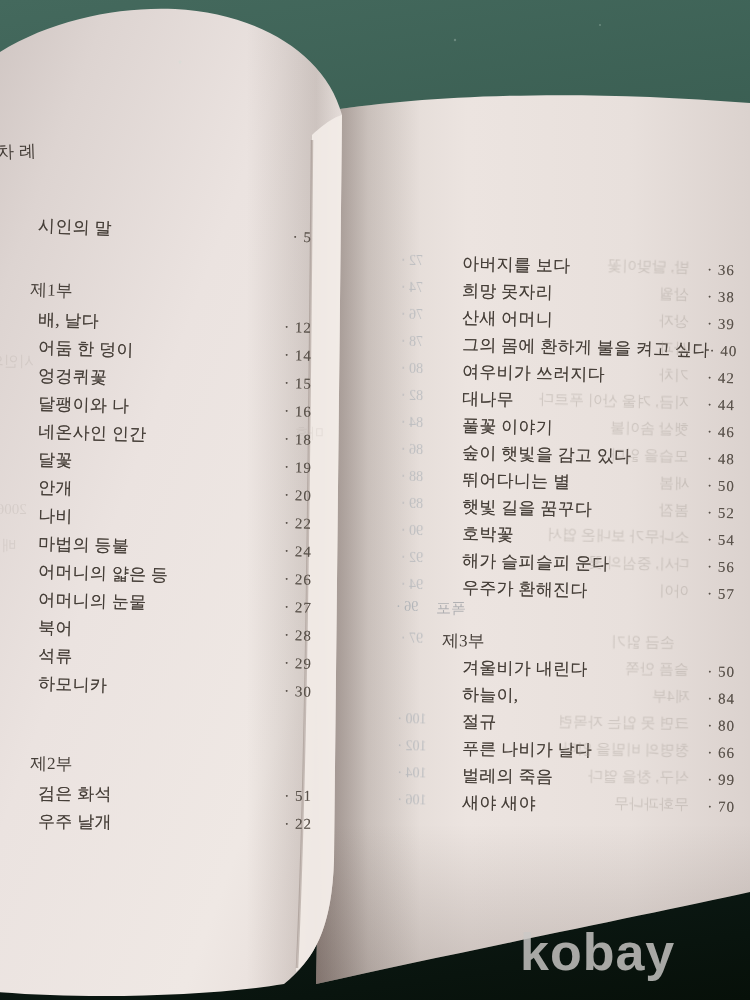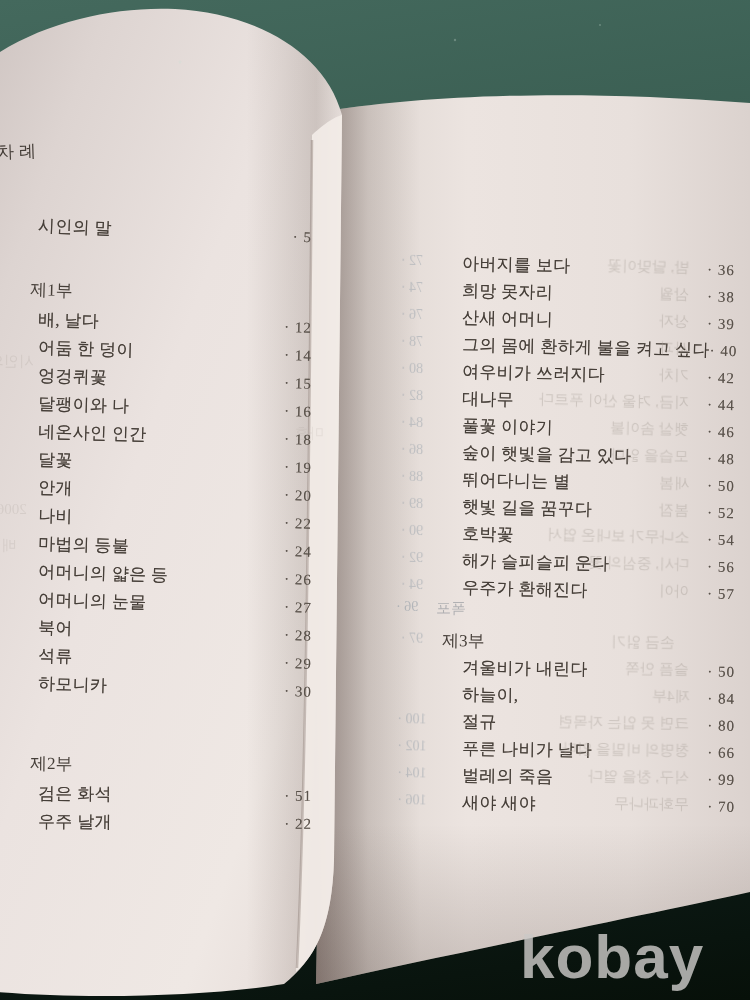--- a/index.html
+++ b/index.html
@@ -74,21 +74,21 @@
   }
   #left-ghosts div:nth-child(1){left:-30px;top:352px;}
   #left-ghosts div:nth-child(2){left:-52px;top:500px;}
   #left-ghosts div:nth-child(3){left:-14px;top:536px;}
   #left-ghosts div:nth-child(4){left:294px;top:424px;opacity:.15;}
 
   
   .watermark{
     position:absolute;left:520px;top:926px;z-index:9;
     font-family:"Liberation Sans","DejaVu Sans",sans-serif;
-    font-weight:bold;font-size:62px;line-height:1;letter-spacing:1px;
+    font-weight:bold;font-size:52px;line-height:1;letter-spacing:1px;
     color:var(--watermark-color,#cbc9c7);opacity:.82;
   }
 </style>
 </head>
 <body>
 
 <div class="stage">
 
   <svg class="pages" width="750" height="1000" viewBox="0 0 750 1000">
     <defs>

